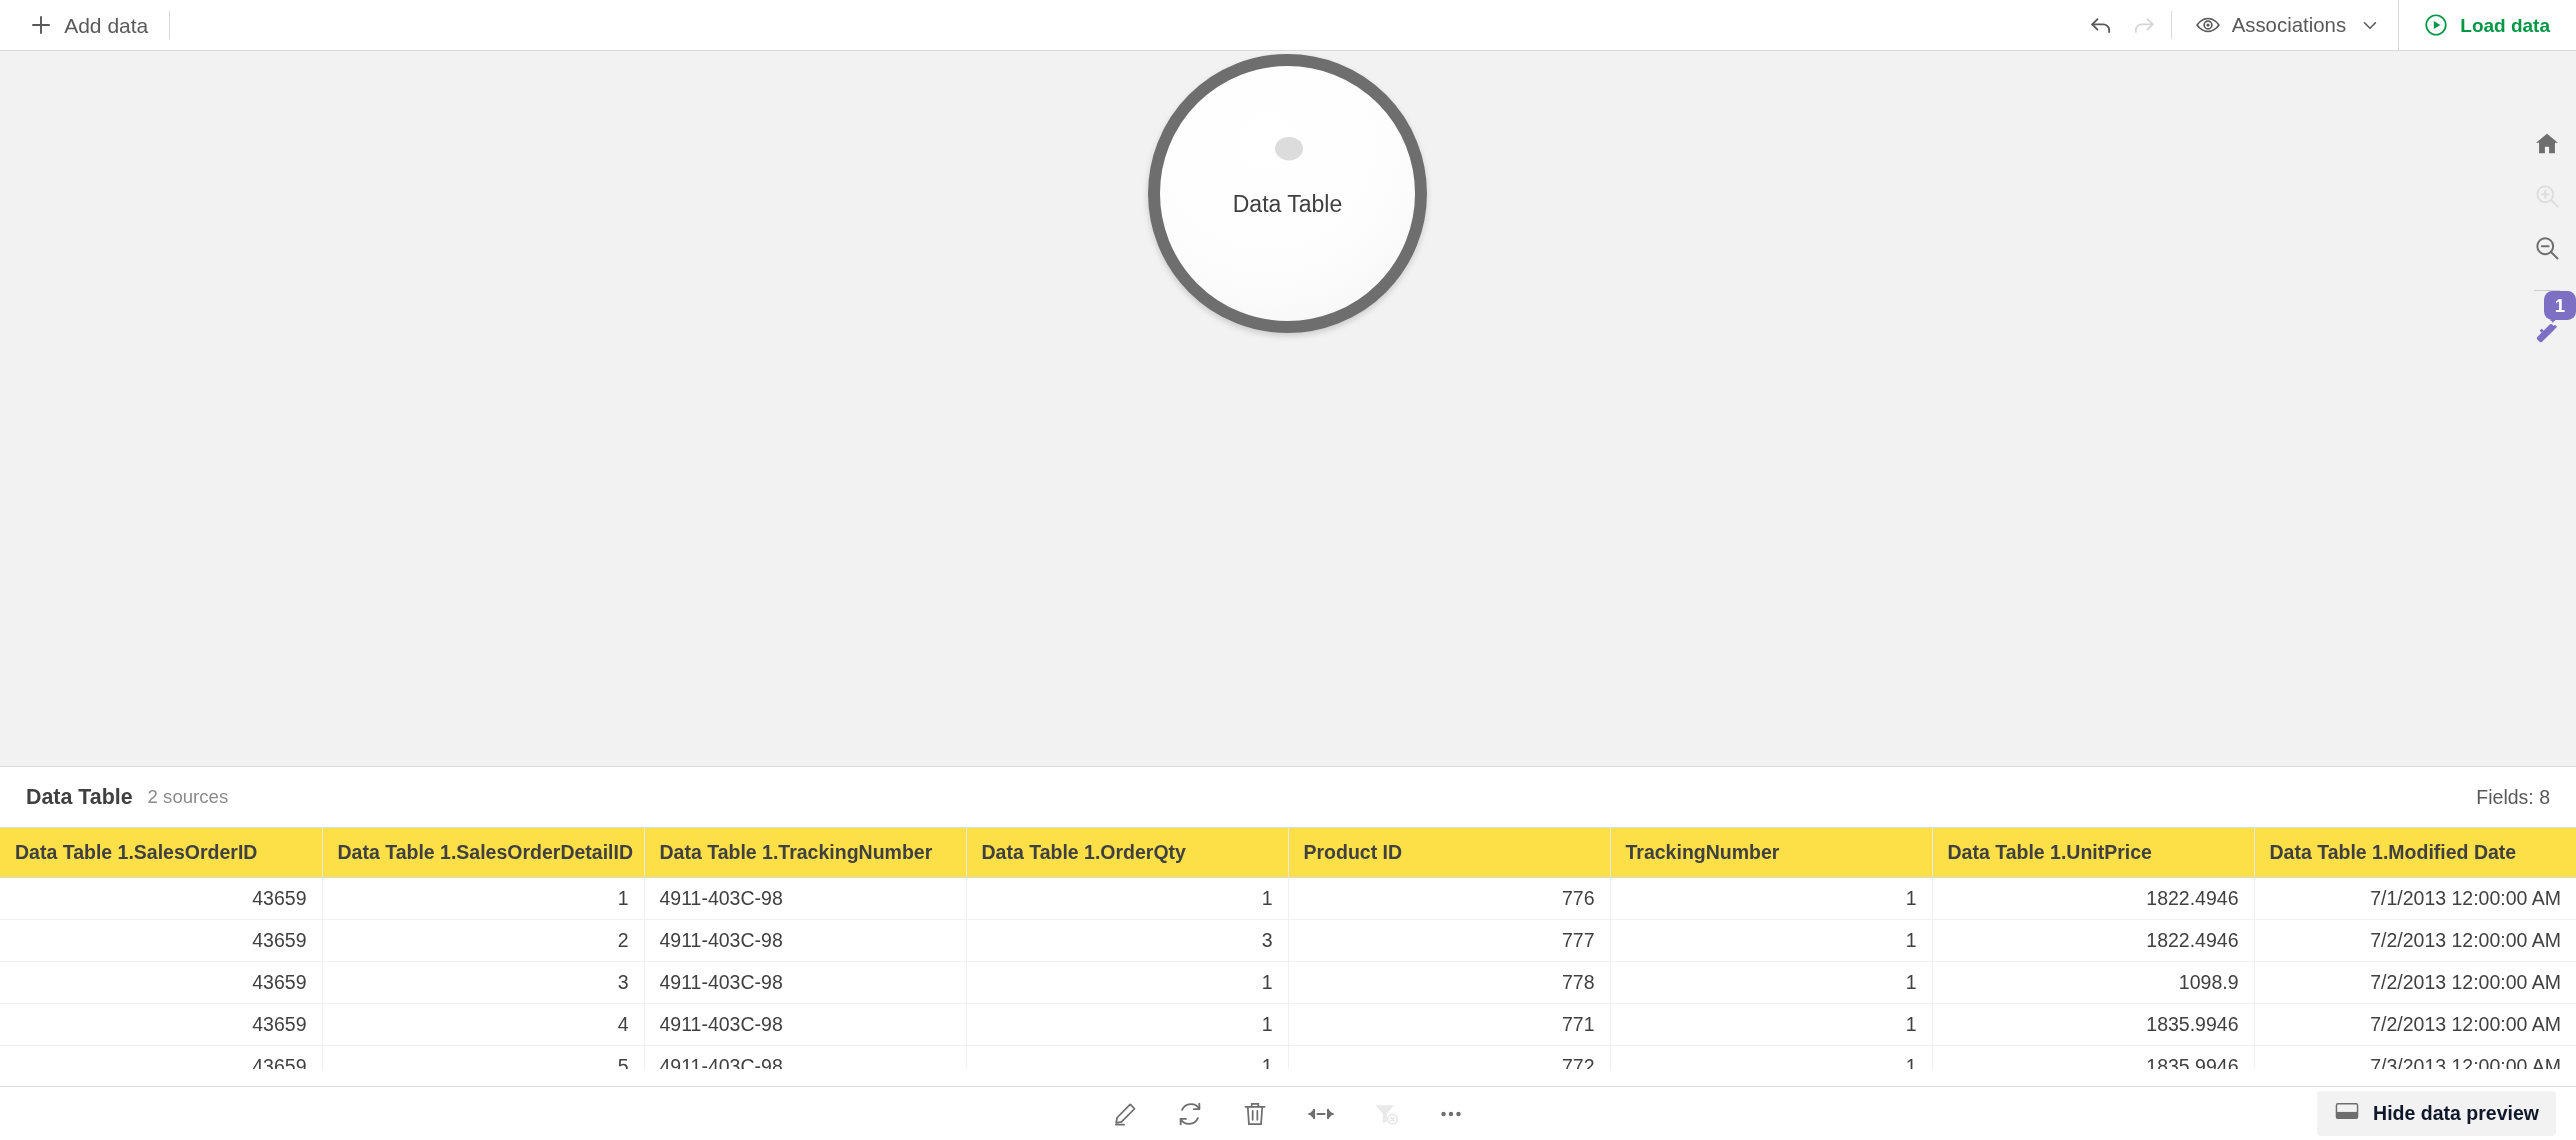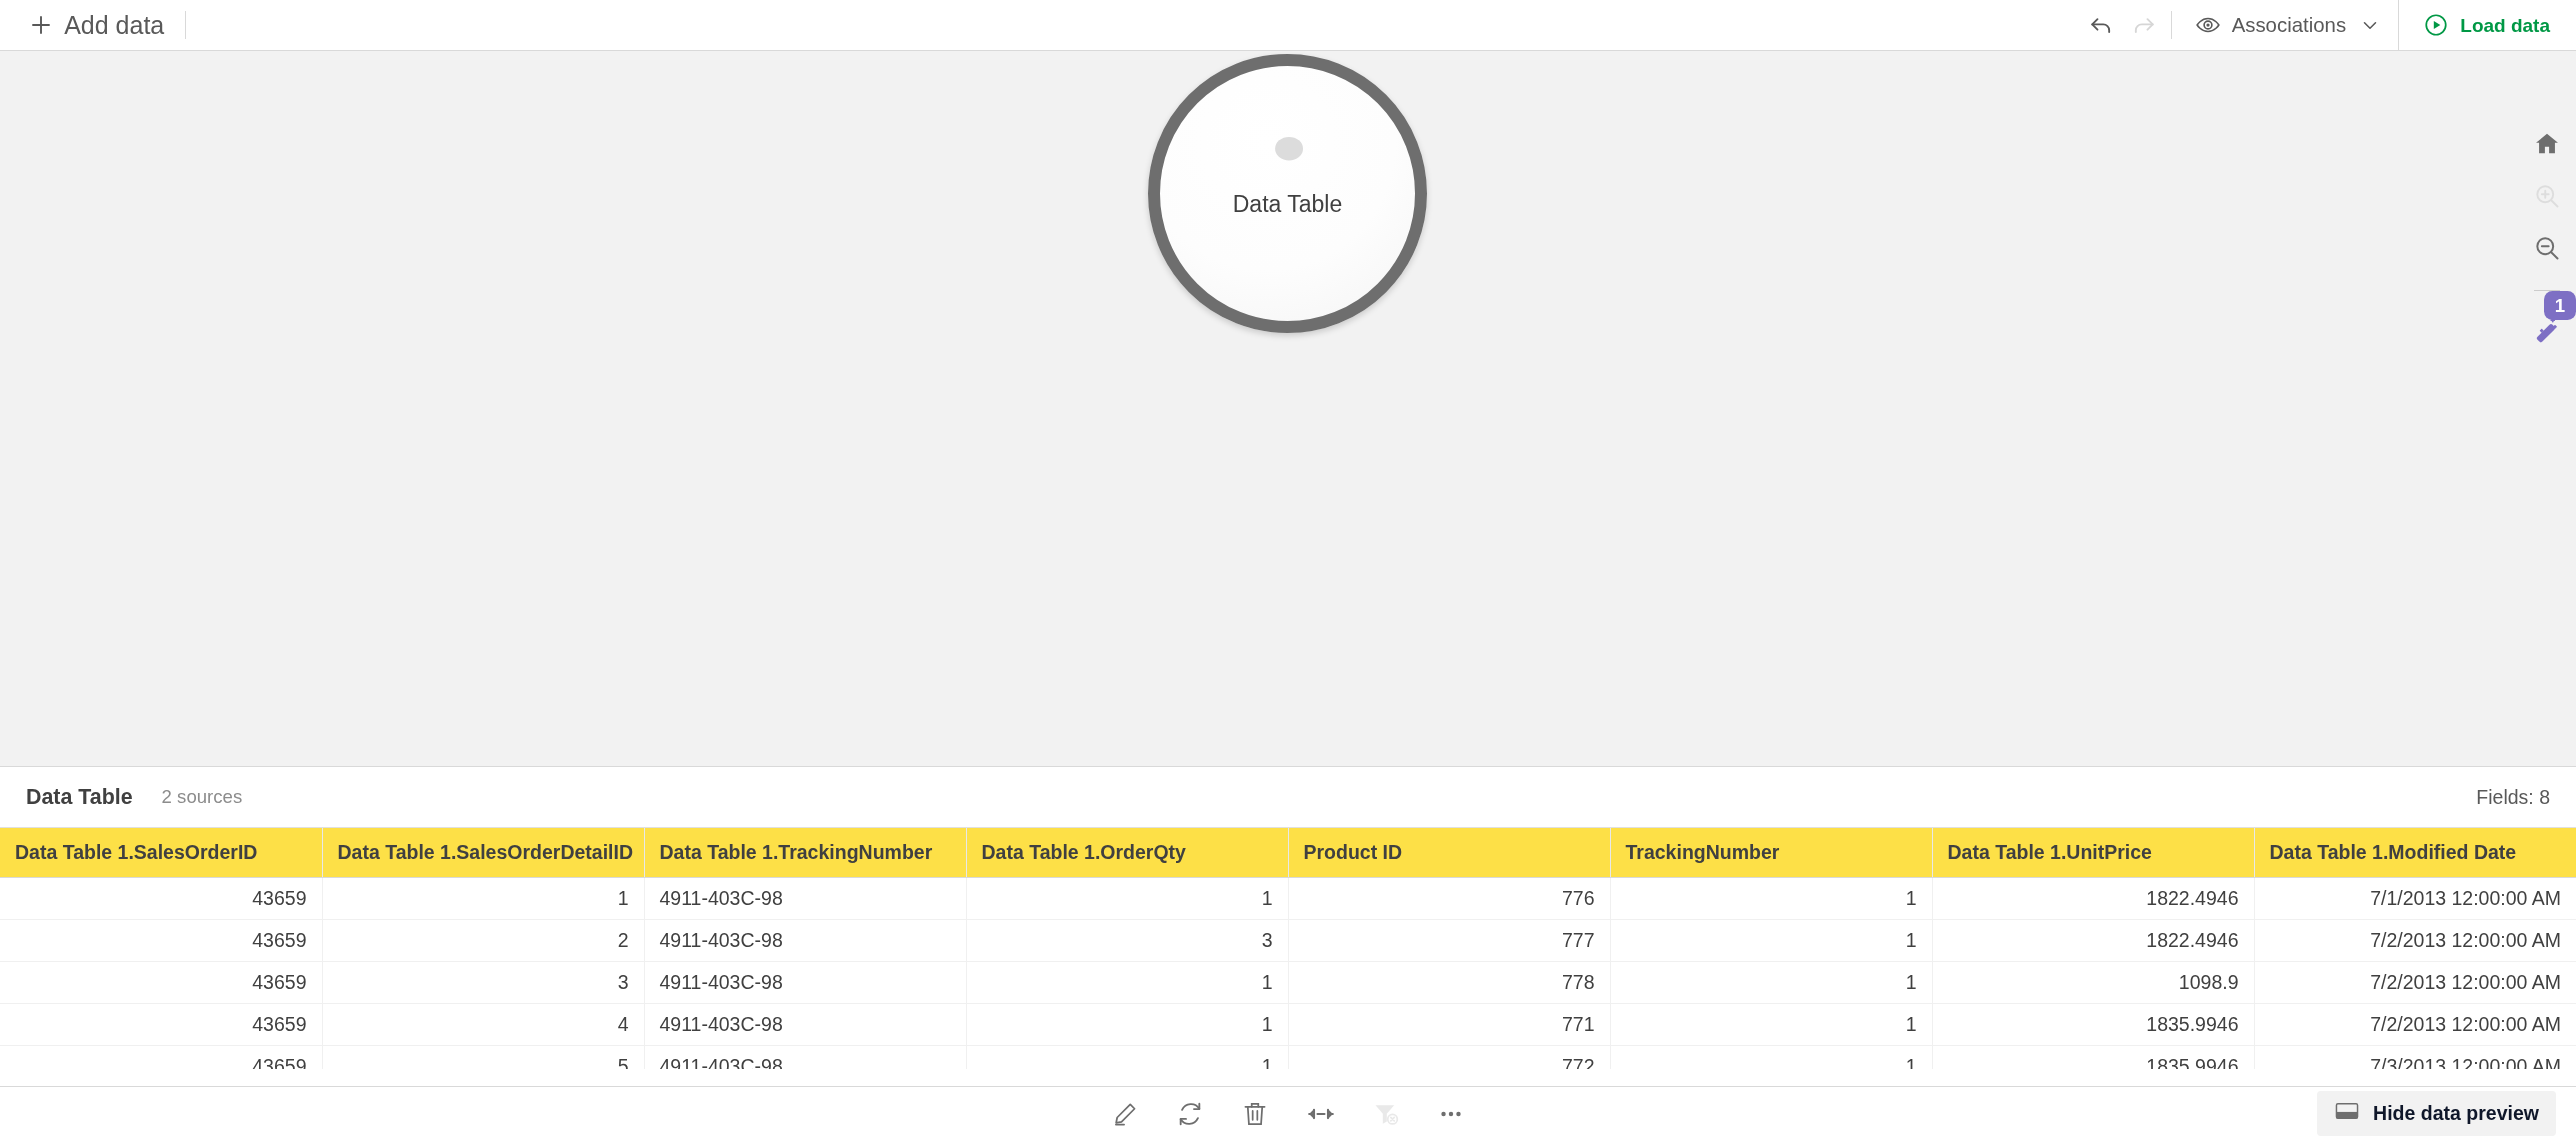--- a/index.html
+++ b/index.html
@@ -19,21 +19,21 @@
     border-bottom: 0.9px solid #d9d9d9;
     display: flex; align-items: center;
   }
   .tb-left { display: flex; align-items: center; padding-left: 13px; height: 100%; }
   .tb-right { margin-left: auto; display: flex; align-items: center; height: 100%; }
 
   .tb-btn {
     display: flex; align-items: center; gap: 10.2px;
     height: 100%; padding: 0 15px;
     cursor: pointer; color: #595959;
-    font-size: 25px;
+    font-size: 21px;
   }
   .tb-sep {
     width: 0.9px; height: 28px; background: #d9d9d9; margin: 0 5.6px;
   }
   .tb-icon { display: flex; align-items: center; justify-content: center; width: 26px; height: 26px; }
   .tb-label { white-space: nowrap; line-height: 1; }
 
   .icon-btn {
     display: flex; align-items: center; justify-content: center;
     width: 43px; height: 43px; cursor: pointer; border-radius: 2.8px;
@@ -98,21 +98,21 @@
     position: absolute; top: 766px; left: 0;
     width: 2576px; height: 374px;
     background: #ffffff;
   }
   .preview-head {
     position: relative;
     height: 62px; border-top: 0.9px solid #d9d9d9; border-bottom: 0.9px solid #e0e0e0;
     display: flex; align-items: center; padding: 0 26px 0 26px;
   }
   .ph-title { font-size: 21.4px; font-weight: bold; color: #404040; }
-  .ph-sources { font-size: 18.6px; color: #8c8c8c; margin-left: 29px; }
+  .ph-sources { font-size: 18.6px; color: #8c8c8c; margin-left: 15px; }
   .ph-fields { margin-left: auto; font-size: 19.5px; color: #595959; }
 
   .tbl { width: 2576px; border-collapse: collapse; table-layout: fixed; }
   .tbl th {
     height: 49px;
     font-size: 19.5px; font-weight: bold; color: #404040;
     text-align: left; padding: 0 15px;
     border-right: 0.9px solid #e8e8e8;
     border-bottom: 0.9px solid #d9d9d9;
     vertical-align: middle;

